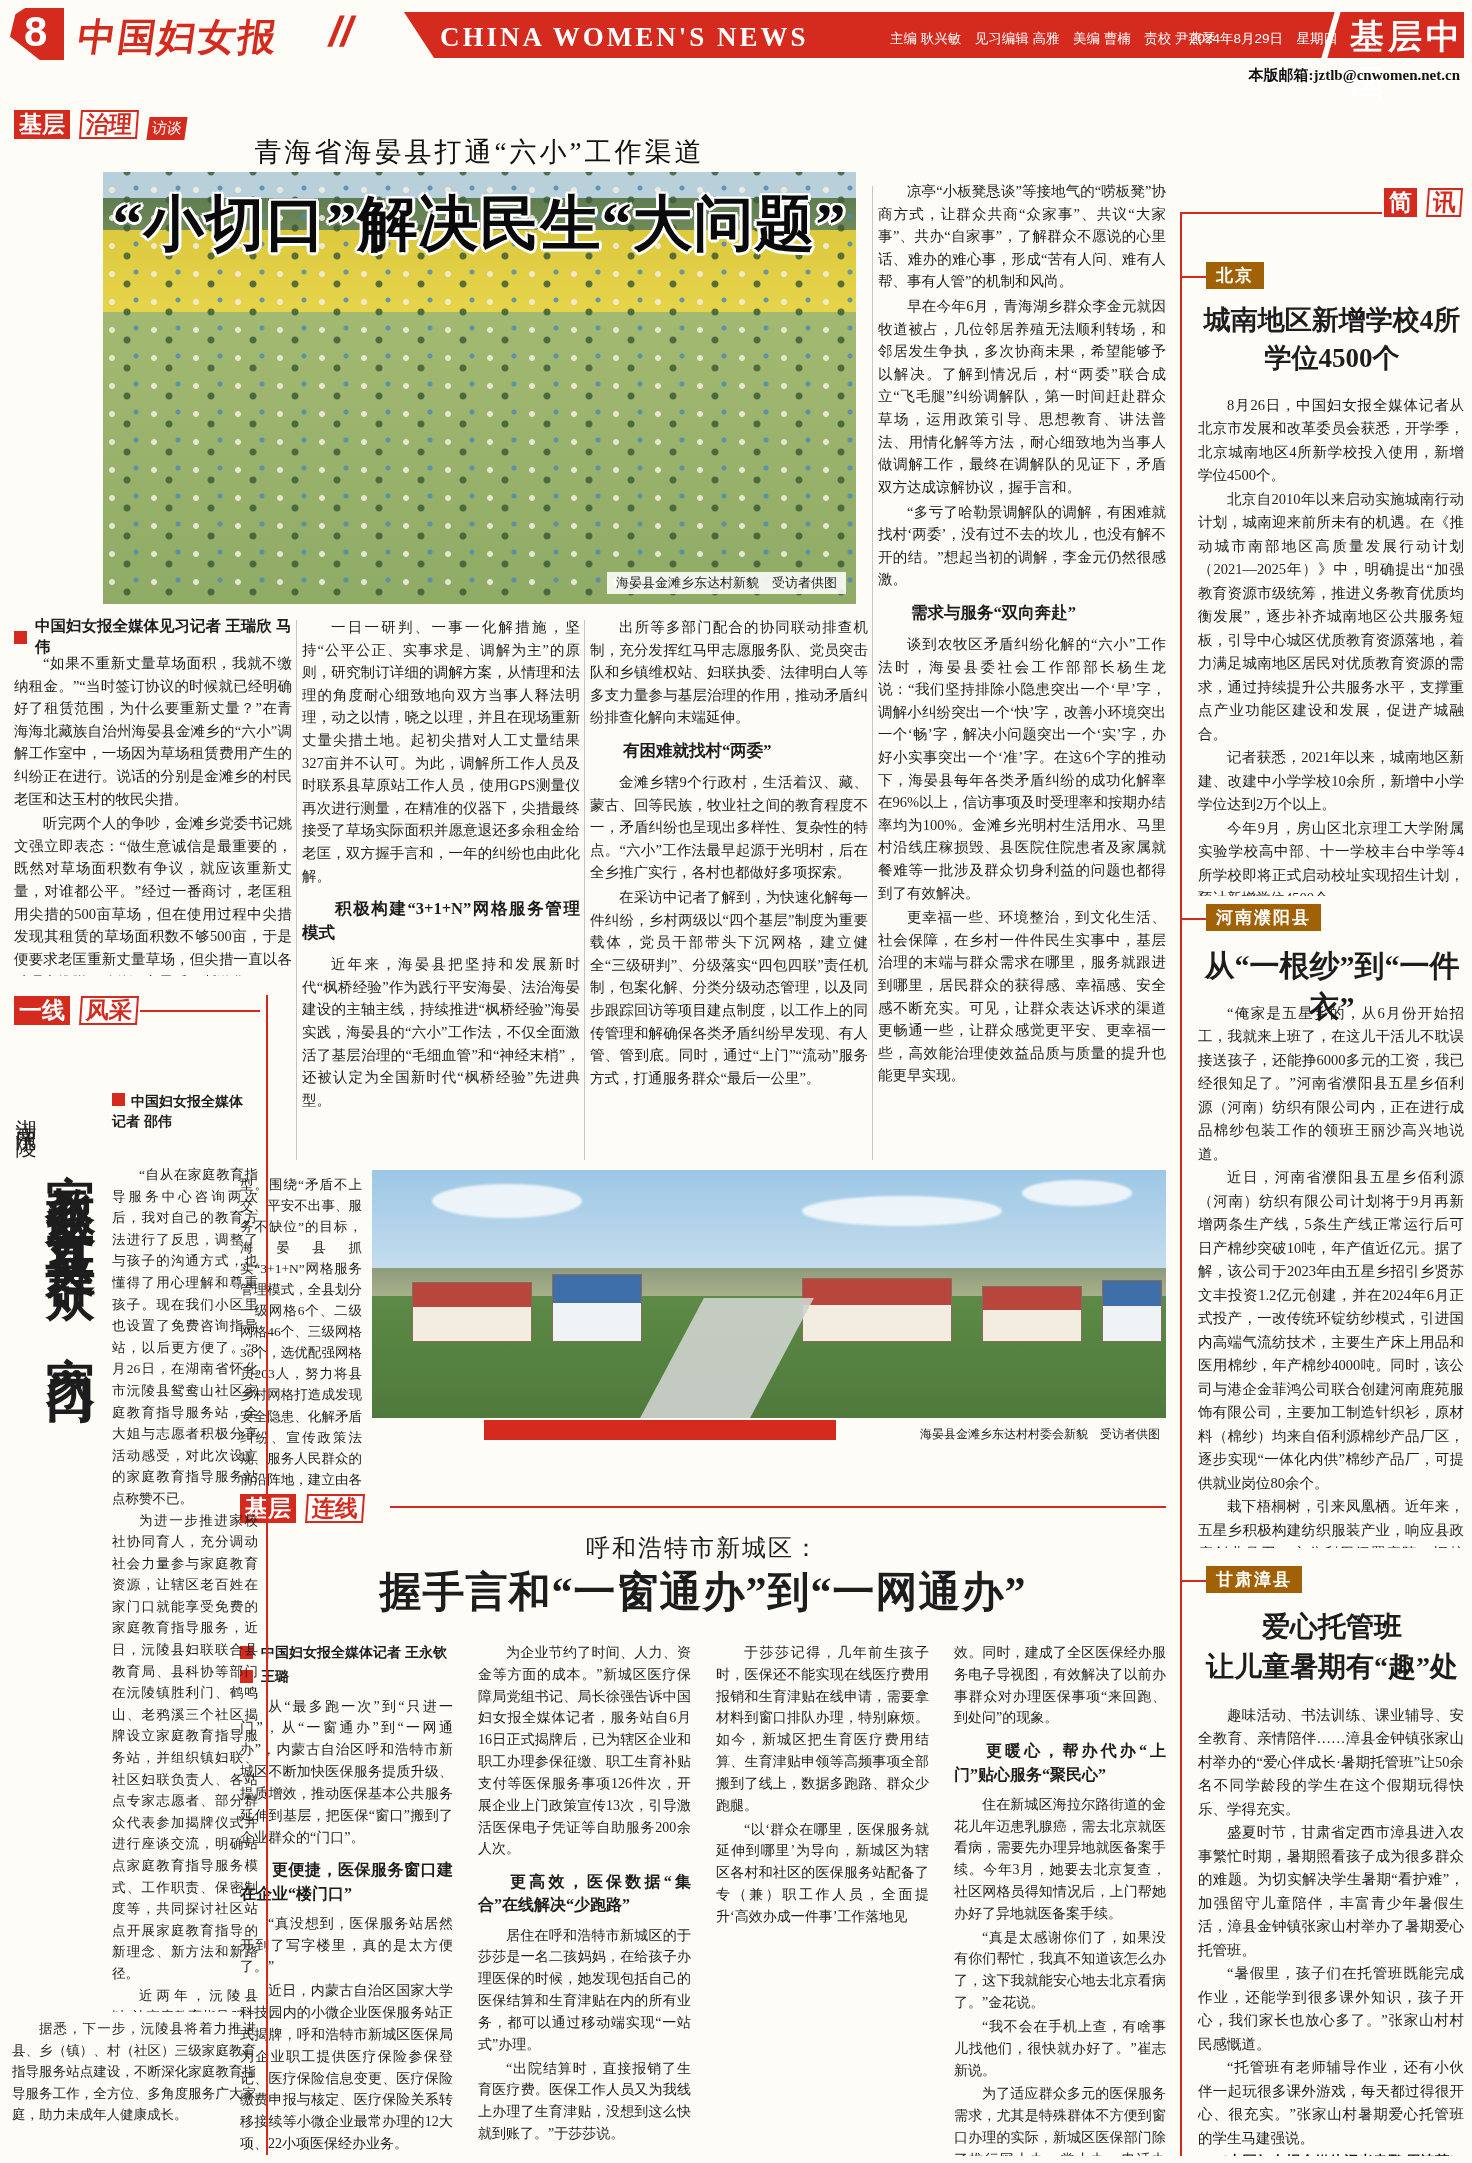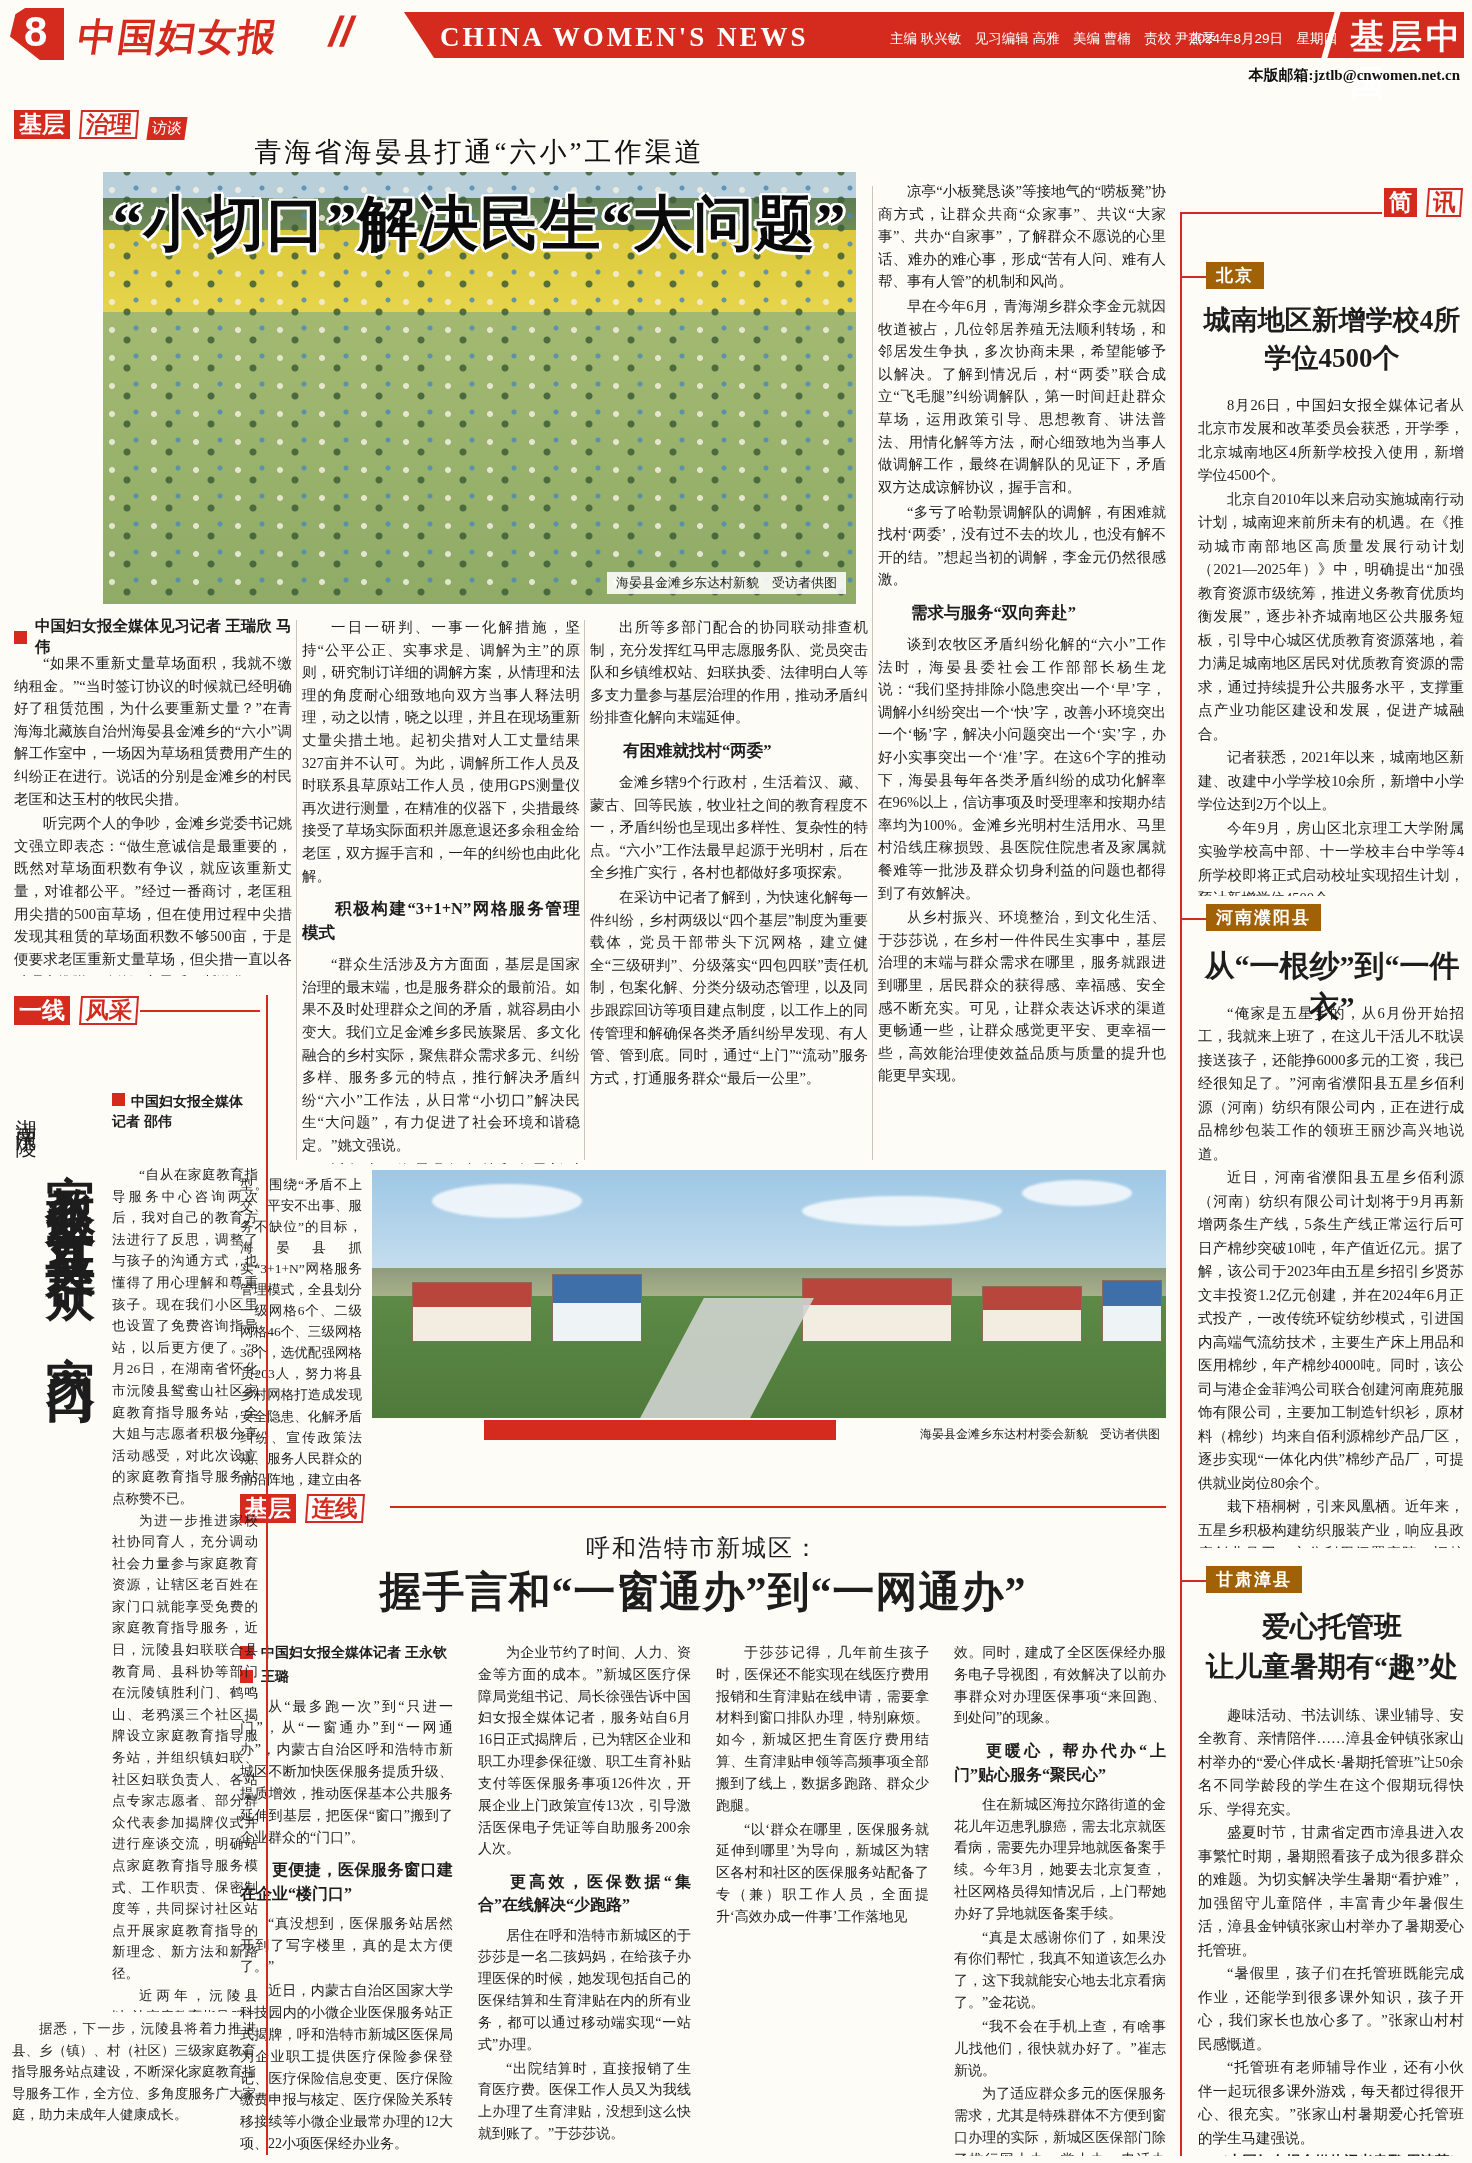--- a/index.html
+++ b/index.html
@@ -109,36 +109,35 @@
     <div class="big-headline">“小切口”解决民生“大问题”</div>
     <div class="cap1">海晏县金滩乡东达村新貌　受访者供图</div>
   </div>
 
   <div class="col" style="left:878px;top:180px;width:288px;height:988px;">
     <p>凉亭“小板凳恳谈”等接地气的“唠板凳”协商方式，让群众共商“众家事”、共议“大家事”、共办“自家事”，了解群众不愿说的心里话、难办的难心事，形成“苦有人问、难有人帮、事有人管”的机制和风尚。</p>
     <p>早在今年6月，青海湖乡群众李金元就因牧道被占，几位邻居养殖无法顺利转场，和邻居发生争执，多次协商未果，希望能够予以解决。了解到情况后，村“两委”联合成立“飞毛腿”纠纷调解队，第一时间赶赴群众草场，运用政策引导、思想教育、讲法普法、用情化解等方法，耐心细致地为当事人做调解工作，最终在调解队的见证下，矛盾双方达成谅解协议，握手言和。</p>
     <p>“多亏了哈勒景调解队的调解，有困难就找村‘两委’，没有过不去的坎儿，也没有解不开的结。”想起当初的调解，李金元仍然很感激。</p>
     <div class="subhead">需求与服务“双向奔赴”</div>
     <p>谈到农牧区矛盾纠纷化解的“六小”工作法时，海晏县委社会工作部部长杨生龙说：“我们坚持排除小隐患突出一个‘早’字，调解小纠纷突出一个‘快’字，改善小环境突出一个‘畅’字，解决小问题突出一个‘实’字，办好小实事突出一个‘准’字。在这6个字的推动下，海晏县每年各类矛盾纠纷的成功化解率在96%以上，信访事项及时受理率和按期办结率均为100%。金滩乡光明村生活用水、马里村沿线庄稼损毁、县医院住院患者及家属就餐难等一批涉及群众切身利益的问题也都得到了有效解决。</p>
-    <p>从乡村振兴、环境整治，到文化生活、于莎莎说，在乡村一件件民生实事中，基层治理的末端与群众需求在哪里，服务就跟进到哪里，居民群众的获得感、幸福感、安全感不断充实。可见，让群众表达诉求的渠道更畅通一些，让群众感觉更平安、更幸福一些，高效能治理使效益品质与质量的提升也能更早实现。</p>
+    <p>更幸福一些、环境整治，到文化生活、社会保障，在乡村一件件民生实事中，基层治理的末端与群众需求在哪里，服务就跟进到哪里，居民群众的获得感、幸福感、安全感不断充实。可见，让群众表达诉求的渠道更畅通一些，让群众感觉更平安、更幸福一些，高效能治理使效益品质与质量的提升也能更早实现。</p>
   </div>
 
   <div class="byline" style="position:absolute;left:14px;top:616px;width:280px;">
     <span class="rsq"></span>
     <span>中国妇女报全媒体见习记者 王瑞欣 马伟</span>
   </div>
   <div class="col" style="left:14px;top:652px;width:278px;height:324px;">
     <p>“如果不重新丈量草场面积，我就不缴纳租金。”“当时签订协议的时候就已经明确好了租赁范围，为什么要重新丈量？”在青海海北藏族自治州海晏县金滩乡的“六小”调解工作室中，一场因为草场租赁费用产生的纠纷正在进行。说话的分别是金滩乡的村民老匡和达玉村的牧民尖措。</p>
     <p>听完两个人的争吵，金滩乡党委书记姚文强立即表态：“做生意诚信是最重要的，既然对草场面积数有争议，就应该重新丈量，对谁都公平。”经过一番商讨，老匡租用尖措的500亩草场，但在使用过程中尖措发现其租赁的草场面积数不够500亩，于是便要求老匡重新丈量草场，但尖措一直以各种理由推脱，致使双方矛盾不断激化。</p>
 
   </div>
   <div class="col" style="left:302px;top:616px;width:278px;height:548px;">
     <p>一日一研判、一事一化解措施，坚持“公平公正、实事求是、调解为主”的原则，研究制订详细的调解方案，从情理和法理的角度耐心细致地向双方当事人释法明理，动之以情，晓之以理，并且在现场重新丈量尖措土地。起初尖措对人工丈量结果327亩并不认可。为此，调解所工作人员及时联系县草原站工作人员，使用GPS测量仪再次进行测量，在精准的仪器下，尖措最终接受了草场实际面积并愿意退还多余租金给老匡，双方握手言和，一年的纠纷也由此化解。</p>
     <div class="subhead">积极构建“3+1+N”网格服务管理模式</div>
-    <p>“群众生活涉及方方面面，基层是国家治理的最末端，也是服务群众的最前沿。如果不及时处理群众之间的矛盾，就容易由小变大。我们立足金滩乡多民族聚居、多文化融合的乡村实际，聚焦群众需求多元、纠纷多样、服务多元的特点，推行解决矛盾纠纷“六小”工作法，从日常“小切口”解决民生“大问题”，有力促进了社会环境和谐稳定。”姚文强说。</p>
     <p>近年来，海晏县把坚持和发展新时代“枫桥经验”作为践行平安海晏、法治海晏建设的主轴主线，持续推进“枫桥经验”海晏实践，海晏县的“六小”工作法，不仅全面激活了基层治理的“毛细血管”和“神经末梢”，还被认定为全国新时代“枫桥经验”先进典型。</p>
   </div>
   <div class="col" style="left:590px;top:616px;width:278px;height:548px;">
     <p>出所等多部门配合的协同联动排查机制，充分发挥红马甲志愿服务队、党员突击队和乡镇维权站、妇联执委、法律明白人等多支力量参与基层治理的作用，推动矛盾纠纷排查化解向末端延伸。</p>
     <div class="subhead">有困难就找村“两委”</div>
     <p>金滩乡辖9个行政村，生活着汉、藏、蒙古、回等民族，牧业社之间的教育程度不一，矛盾纠纷也呈现出多样性、复杂性的特点。“六小”工作法最早起源于光明村，后在全乡推广实行，各村也都做好多项探索。</p>
     <p>在采访中记者了解到，为快速化解每一件纠纷，乡村两级以“四个基层”制度为重要载体，党员干部带头下沉网格，建立健全“三级研判”、分级落实“四包四联”责任机制，包案化解、分类分级动态管理，以及同步跟踪回访等项目建点制度，以工作上的同传管理和解确保各类矛盾纠纷早发现、有人管、管到底。同时，通过“上门”“流动”服务方式，打通服务群众“最后一公里”。</p>
   </div>
 
   <div class="col" style="left:240px;top:1174px;width:122px;height:312px;font-size:13.5px;">

